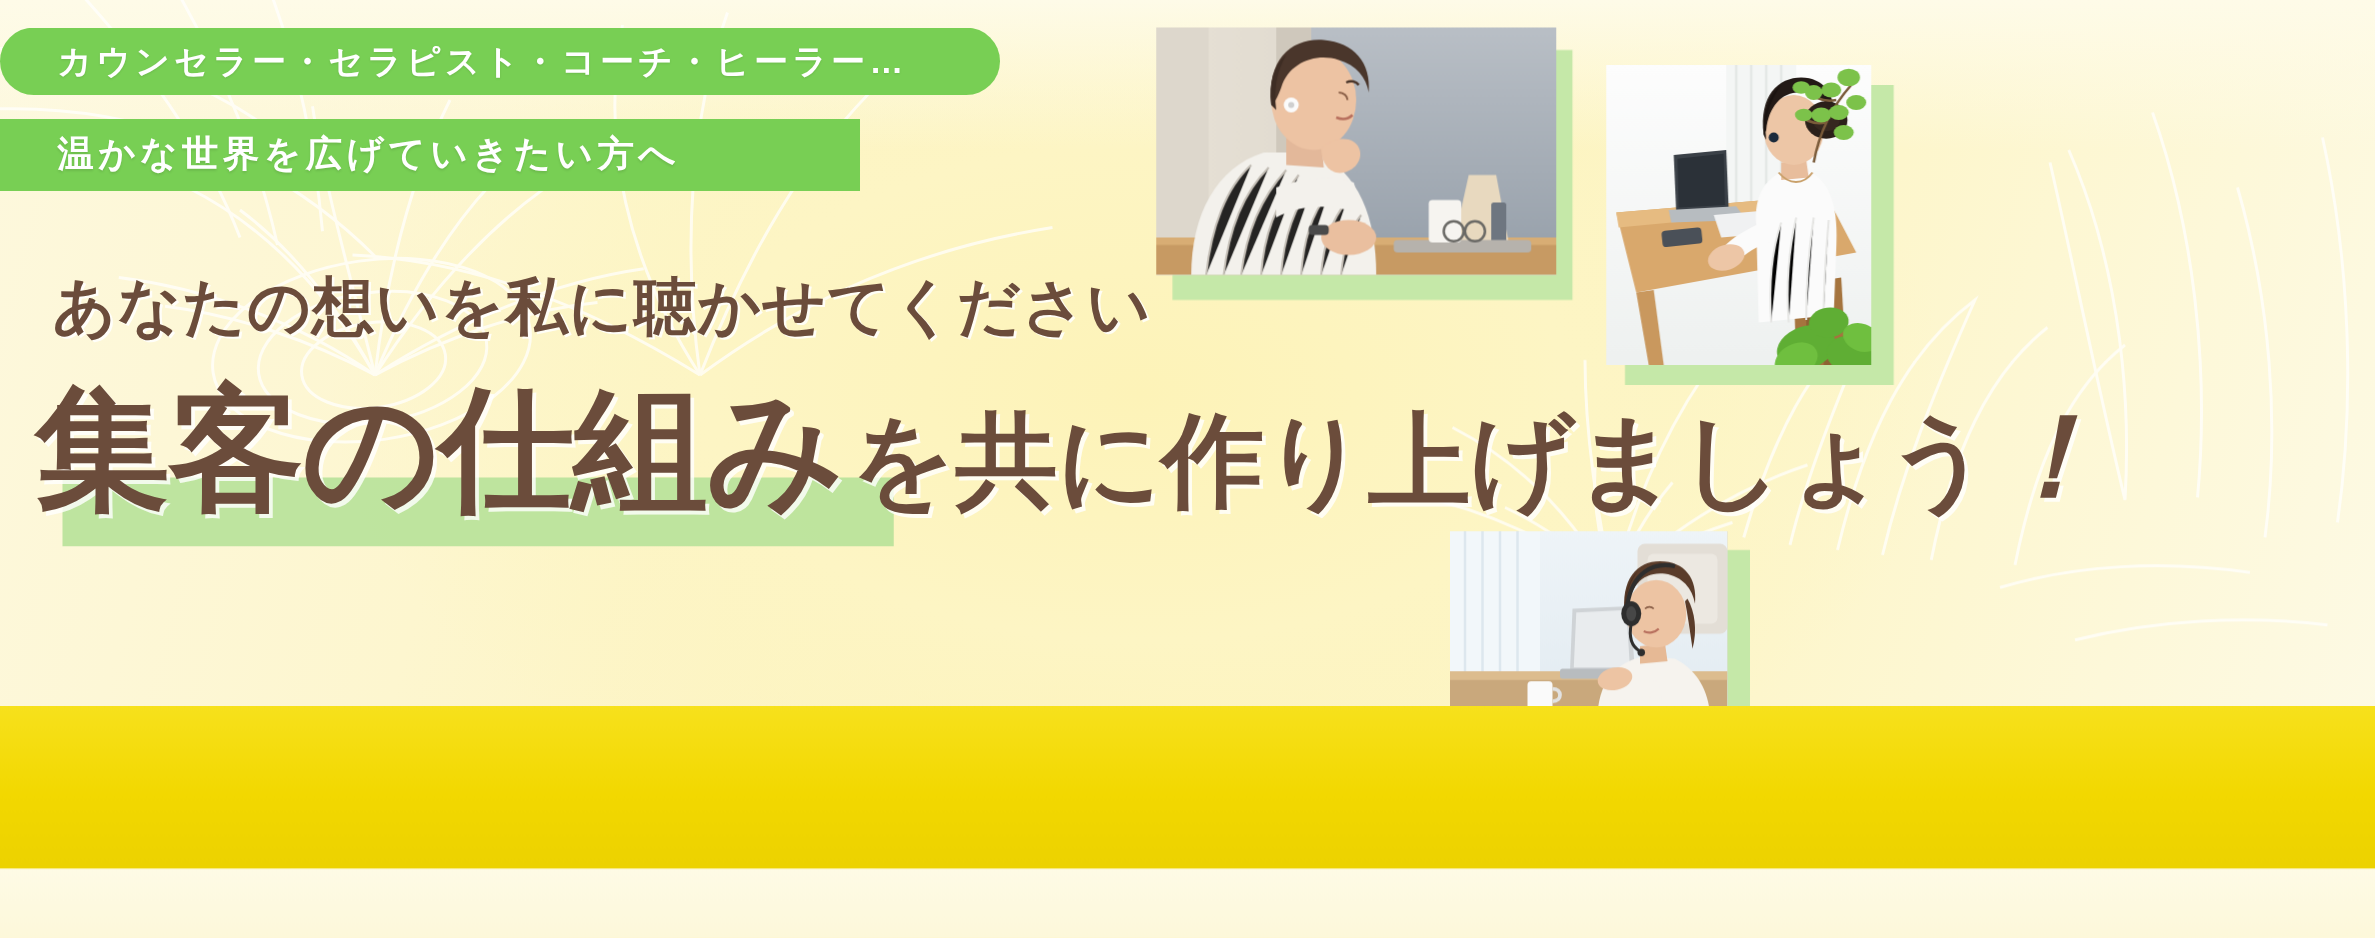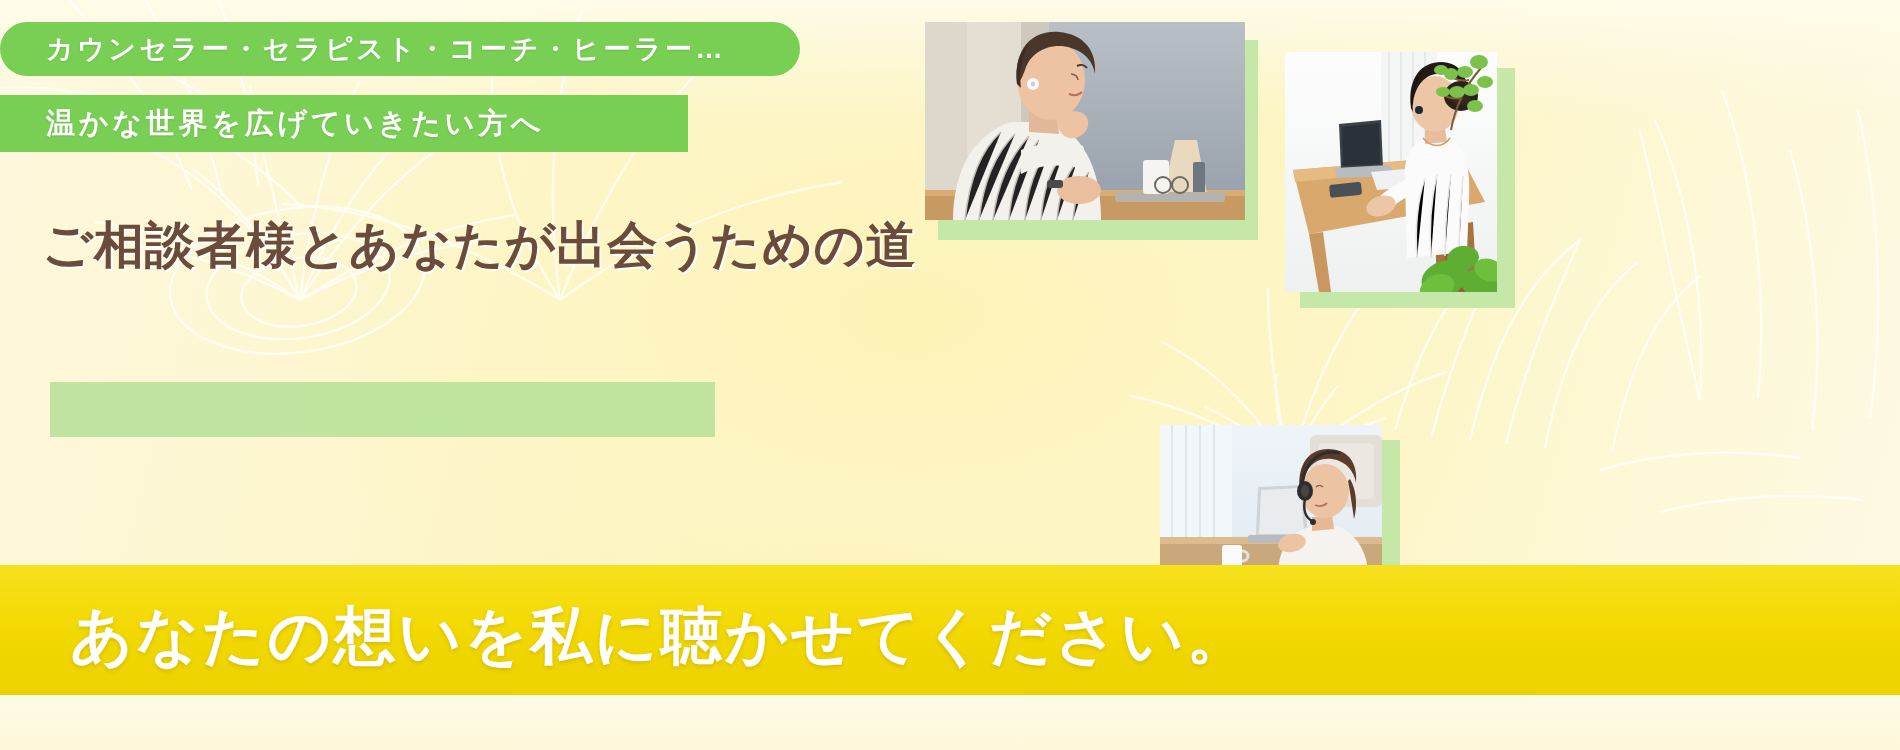--- a/index.html
+++ b/index.html
@@ -203,23 +203,28 @@
     </g>
   </svg>
 
   <div class="tag" id="tag-1">
     <span>カウンセラー・セラピスト・コーチ・ヒーラー…</span>
   </div>
   <div class="tag" id="tag-2">
     <span>温かな世界を広げていきたい方へ</span>
   </div>
 
-  <div id="subheading">ご相談者様とあなたが出会うための道</div>
+  <div id="subheading">あなたの想いを私に聴かせてください</div>
 
   <div id="headline-marker"></div>
+  <div id="headline-wrap">
+    <span class="hl-hi">集客の仕組み</span>
+    <span class="hl-rest">を共に作り上げましょう</span>
+    <span class="hl-bang">！</span>
+  </div>
 
   <div class="photo-frame" id="photo-1-frame"></div>
   <div class="photo" id="photo-1">
     <svg class="ph-inner" viewBox="0 0 320 198" preserveAspectRatio="xMidYMid slice">
       <defs>
         <linearGradient id="p1bgL" x1="0" y1="0" x2="1" y2="0">
           <stop offset="0%" stop-color="#e7e1d6"></stop>
             <stop offset="100%" stop-color="#d8d2c6"></stop>
         </linearGradient>
         <linearGradient id="p1wall" x1="0" y1="0" x2="0" y2="1">
@@ -422,15 +427,14 @@
       <path d="M145,74 C143,84 145,92 152,96" stroke="#2e2e2e" stroke-width="2.4" fill="none"></path>
       <circle cx="153" cy="97" r="3" fill="#2e2e2e"></circle>
 
       <path d="M156,62 C158,60 161,60 163,62" stroke="#8a5f47" stroke-width="1.4" fill="none"></path>
       <path d="M155,80 C159,82 164,81 167,78" stroke="#b8705e" stroke-width="1.8" fill="none"></path>
     </svg>
   </div>
 
   <div id="bottom-band"></div>
   <div id="bottom-band-under"></div>
-  <div id="bottom-text">あなたの想いを私に聴かせてください。</div>
 
 </div>
 
 </body></html>

